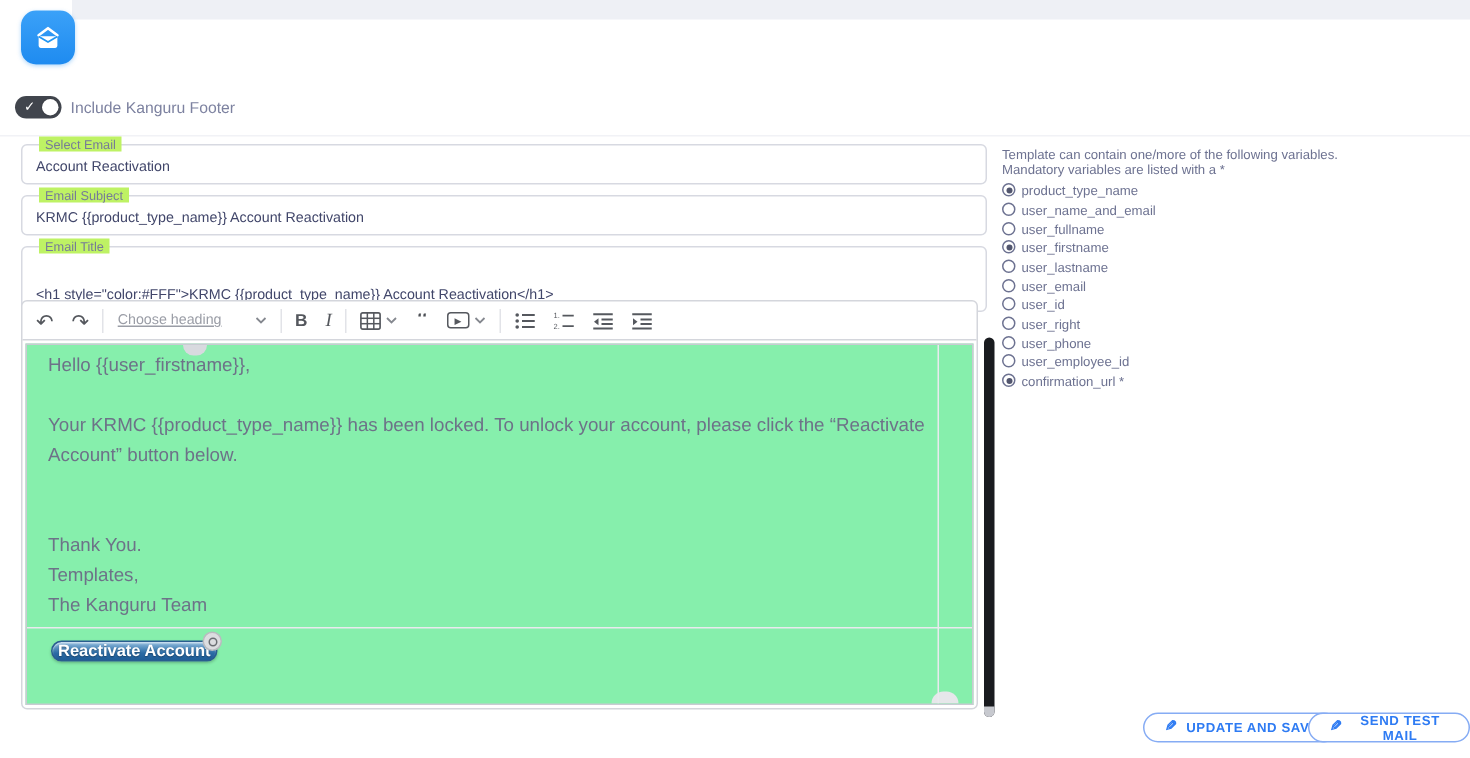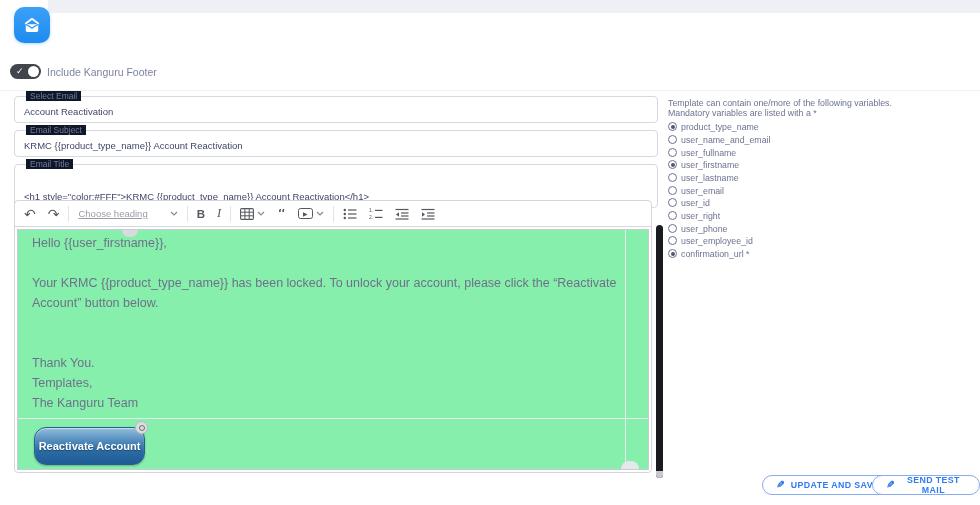--- a/index.html
+++ b/index.html
@@ -23,21 +23,21 @@
   
   .toggle { position:absolute; left:10px; top:64px; width:31px; height:15px; border-radius:8px; background:#41454d; cursor:pointer; }
   .toggle .tick { position:absolute; left:6px; top:1px; color:#fff; font-size:9px; line-height:13px; }
   .toggle .knob { position:absolute; right:2px; top:2px; width:11px; height:11px; border-radius:50%; background:#fff; box-shadow:0 0 1px rgba(0,0,0,.4); }
   .toggle-label { position:absolute; left:47px; top:66px; font-size:10.5px; color:#7d82a0; }
 
   .page-divider { position:absolute; left:0; top:90px; width:980px; height:1px; background:#f1f2f6; }
 
   
   .ofield { position:absolute; left:14px; width:644px; border:1px solid #d7d9e1; border-radius:4px; background:#fff; }
-  .ofield .flabel { position:absolute; top:-6px; left:11px; background:#0f172a; padding:0 4px; font-size:8.5px; color:#767b97; }
+  .ofield .flabel { position:absolute; top:-6px; left:11px; background:#bef264; padding:0 4px; font-size:8.5px; color:#767b97; }
   .ofield .fvalue { position:absolute; left:9px; bottom:5px; font-size:9.5px; color:#41466a; white-space:nowrap; }
   .f-select  { top:96px;  height:27px; }
   .f-subject { top:130px; height:27px; }
   .f-title   { top:164px; height:44px; }
 
   
   .editor { position:absolute; left:14px; top:200px; width:638px; height:273px; border:1px solid #d4d6dc; border-radius:4px; background:#fff; }
   .toolbar { position:absolute; left:0; right:0; top:0; height:26px; border-bottom:1px solid #d4d6dc; display:flex; align-items:center; padding:0 9px; color:#55585e; }
   .tgroup { display:flex; align-items:center; gap:12px; }
   .tsep { width:1px; height:16px; background:#e2e3e8; margin:0 9px; }
@@ -52,21 +52,21 @@
 
   .content { position:absolute; left:2px; right:2px; top:28px; bottom:2px; border:1px solid #c9cbd3; background:#86efac; overflow:hidden; }
   .content .v-line { position:absolute; left:607px; top:0; bottom:0; width:1px; background:#e9eaee; }
   .content .top-handle { position:absolute; left:104px; top:0; width:16px; height:7px; background:#d8dadf; border-radius:0 0 9px 9px; }
   .content .bottom-handle { position:absolute; left:603px; bottom:0; width:18px; height:8px; background:#e6e7ea; border-radius:10px 10px 0 0; }
   .body-text { position:absolute; left:0; top:0; right:0; padding:3px 14px 0 14px; font-size:12.5px; line-height:20px; color:#6d7288; }
   .body-text p { min-height:20px; max-width:586px; }
   .body-divider { position:absolute; left:0; right:0; top:188px; height:1px; background:#e9eaee; }
 
   .reactivate-btn {
-    position:absolute; left:16px; top:197px; width:111px; height:38px; border-radius:12px;
+    position:absolute; left:16px; top:197px; width:111px; height:14px; border-radius:12px;
     border:1px solid #2a5d8f; color:#fff; font-size:11px; font-weight:bold;
     display:flex; align-items:center; justify-content:center;
     background:linear-gradient(180deg,#93bedf 0%,#4e89ba 38%,#2b6ba4 62%,#1f5c97 100%);
     box-shadow:inset 0 1px 1px rgba(255,255,255,.55), 0 1px 2px rgba(0,0,0,.25);
     text-shadow:0 1px 1px rgba(0,0,0,.35); cursor:pointer;
   }
   .widget-badge { position:absolute; right:-4px; top:-7px; width:13px; height:13px; border-radius:50%;
     background:#dcdde0; border:1px solid #b9babf; display:flex; align-items:center; justify-content:center; }
   .widget-badge i { display:block; width:6px; height:6px; border:1.4px solid #6b6e73; border-radius:50%; }
 

